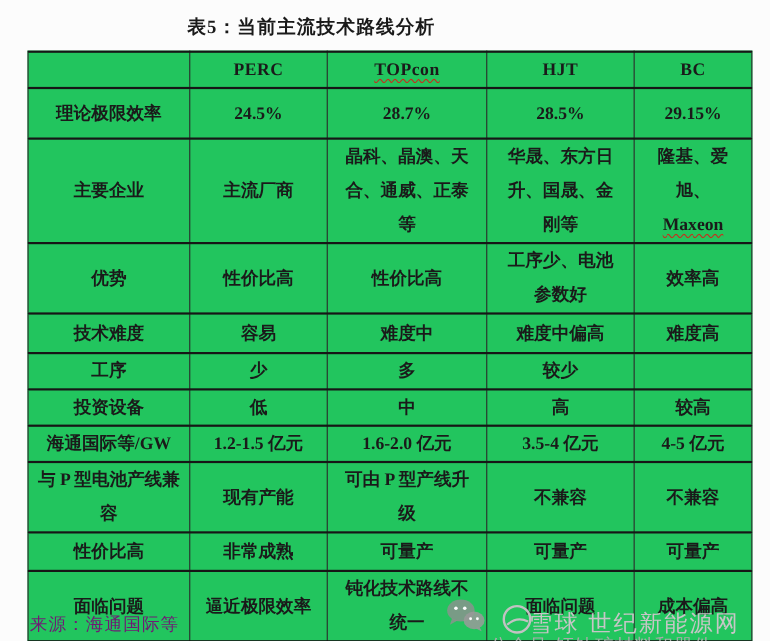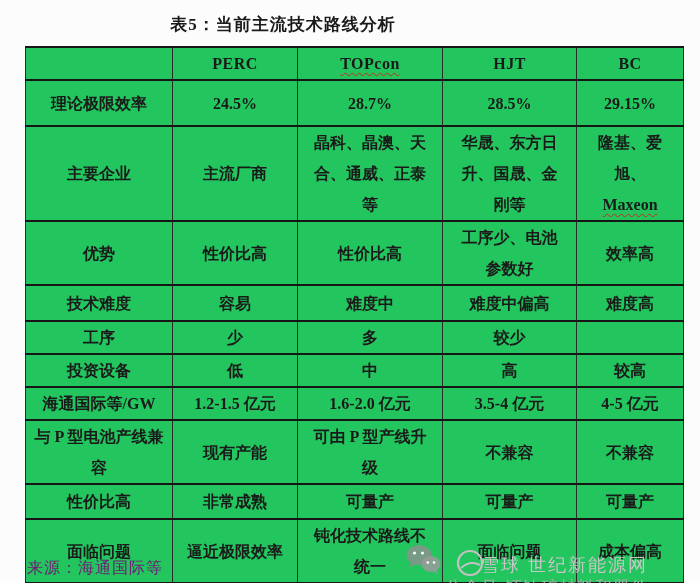--- a/index.html
+++ b/index.html
@@ -45,21 +45,21 @@
   }
   .wm-ico{position:absolute;}
   .wm-t1{
     position:absolute;left:40px;top:1px;white-space:nowrap;
     font-size:17px;color:#ababab;letter-spacing:1px;z-index:2;
     font-family:"Liberation Sans","DejaVu Sans",sans-serif;
     margin-top:36px;
   }
   .wm-t2{
     position:absolute;left:76px;top:14px;white-space:nowrap;
-    font-size:18px;color:#c6c6c6;letter-spacing:2px;z-index:1;
+    font-size:21px;color:#c6c6c6;letter-spacing:2px;z-index:1;
     font-family:"Liberation Sans","DejaVu Sans",sans-serif;
   }
 </style>
 </head>
 <body>
 
 <div class="title">表5：当前主流技术路线分析</div>
 
 <table id="tbl">
     <colgroup>

